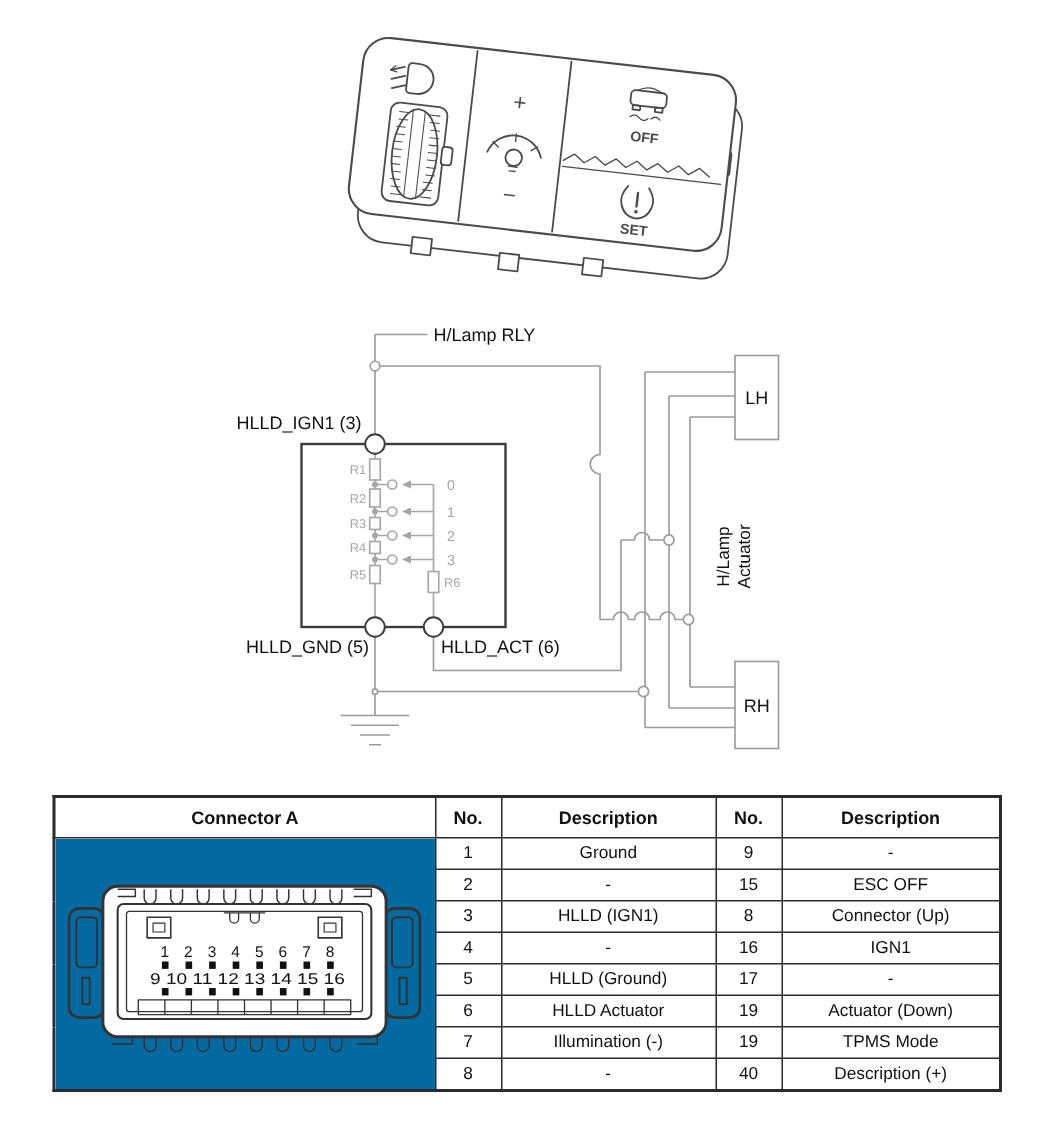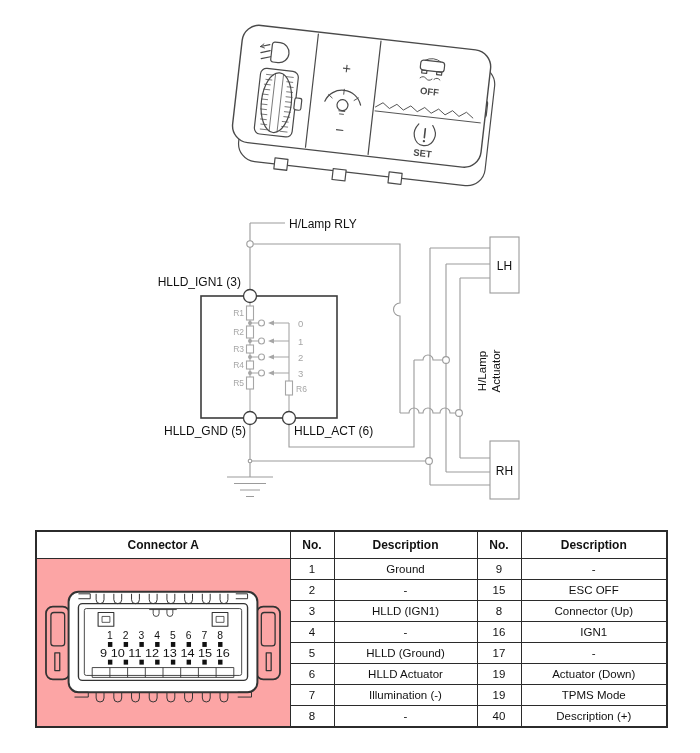--- a/index.html
+++ b/index.html
@@ -9,21 +9,21 @@
   .abs{position:absolute;}
 
   
   table.pinout{position:absolute;left:35px;top:530px;width:631px;border-collapse:collapse;
     table-layout:fixed;font-size:11.5px;color:#111;}
   table.pinout th, table.pinout td{border:1px solid #2b2b2b;text-align:center;vertical-align:middle;
     padding:0 2px;overflow:hidden;}
   table.pinout{border:2px solid #2b2b2b;}
   table.pinout th{font-weight:bold;font-size:12px;height:26px;}
   table.pinout td{height:20px;}
-  td.conn-cell{background:#fca5a5;}
+  td.conn-cell{background:#0369a1;}
 </style>
 </head>
 <body>
 
 <div class="page">
 
   <svg class="abs" style="left:178px;top:16px;" width="348" height="188" viewBox="0 0 348 188">
     <g transform="rotate(6.5 172 85)" stroke="#4a4a4a" fill="none" stroke-width="1.2" stroke-linejoin="round" stroke-linecap="round">
 
       <g>

